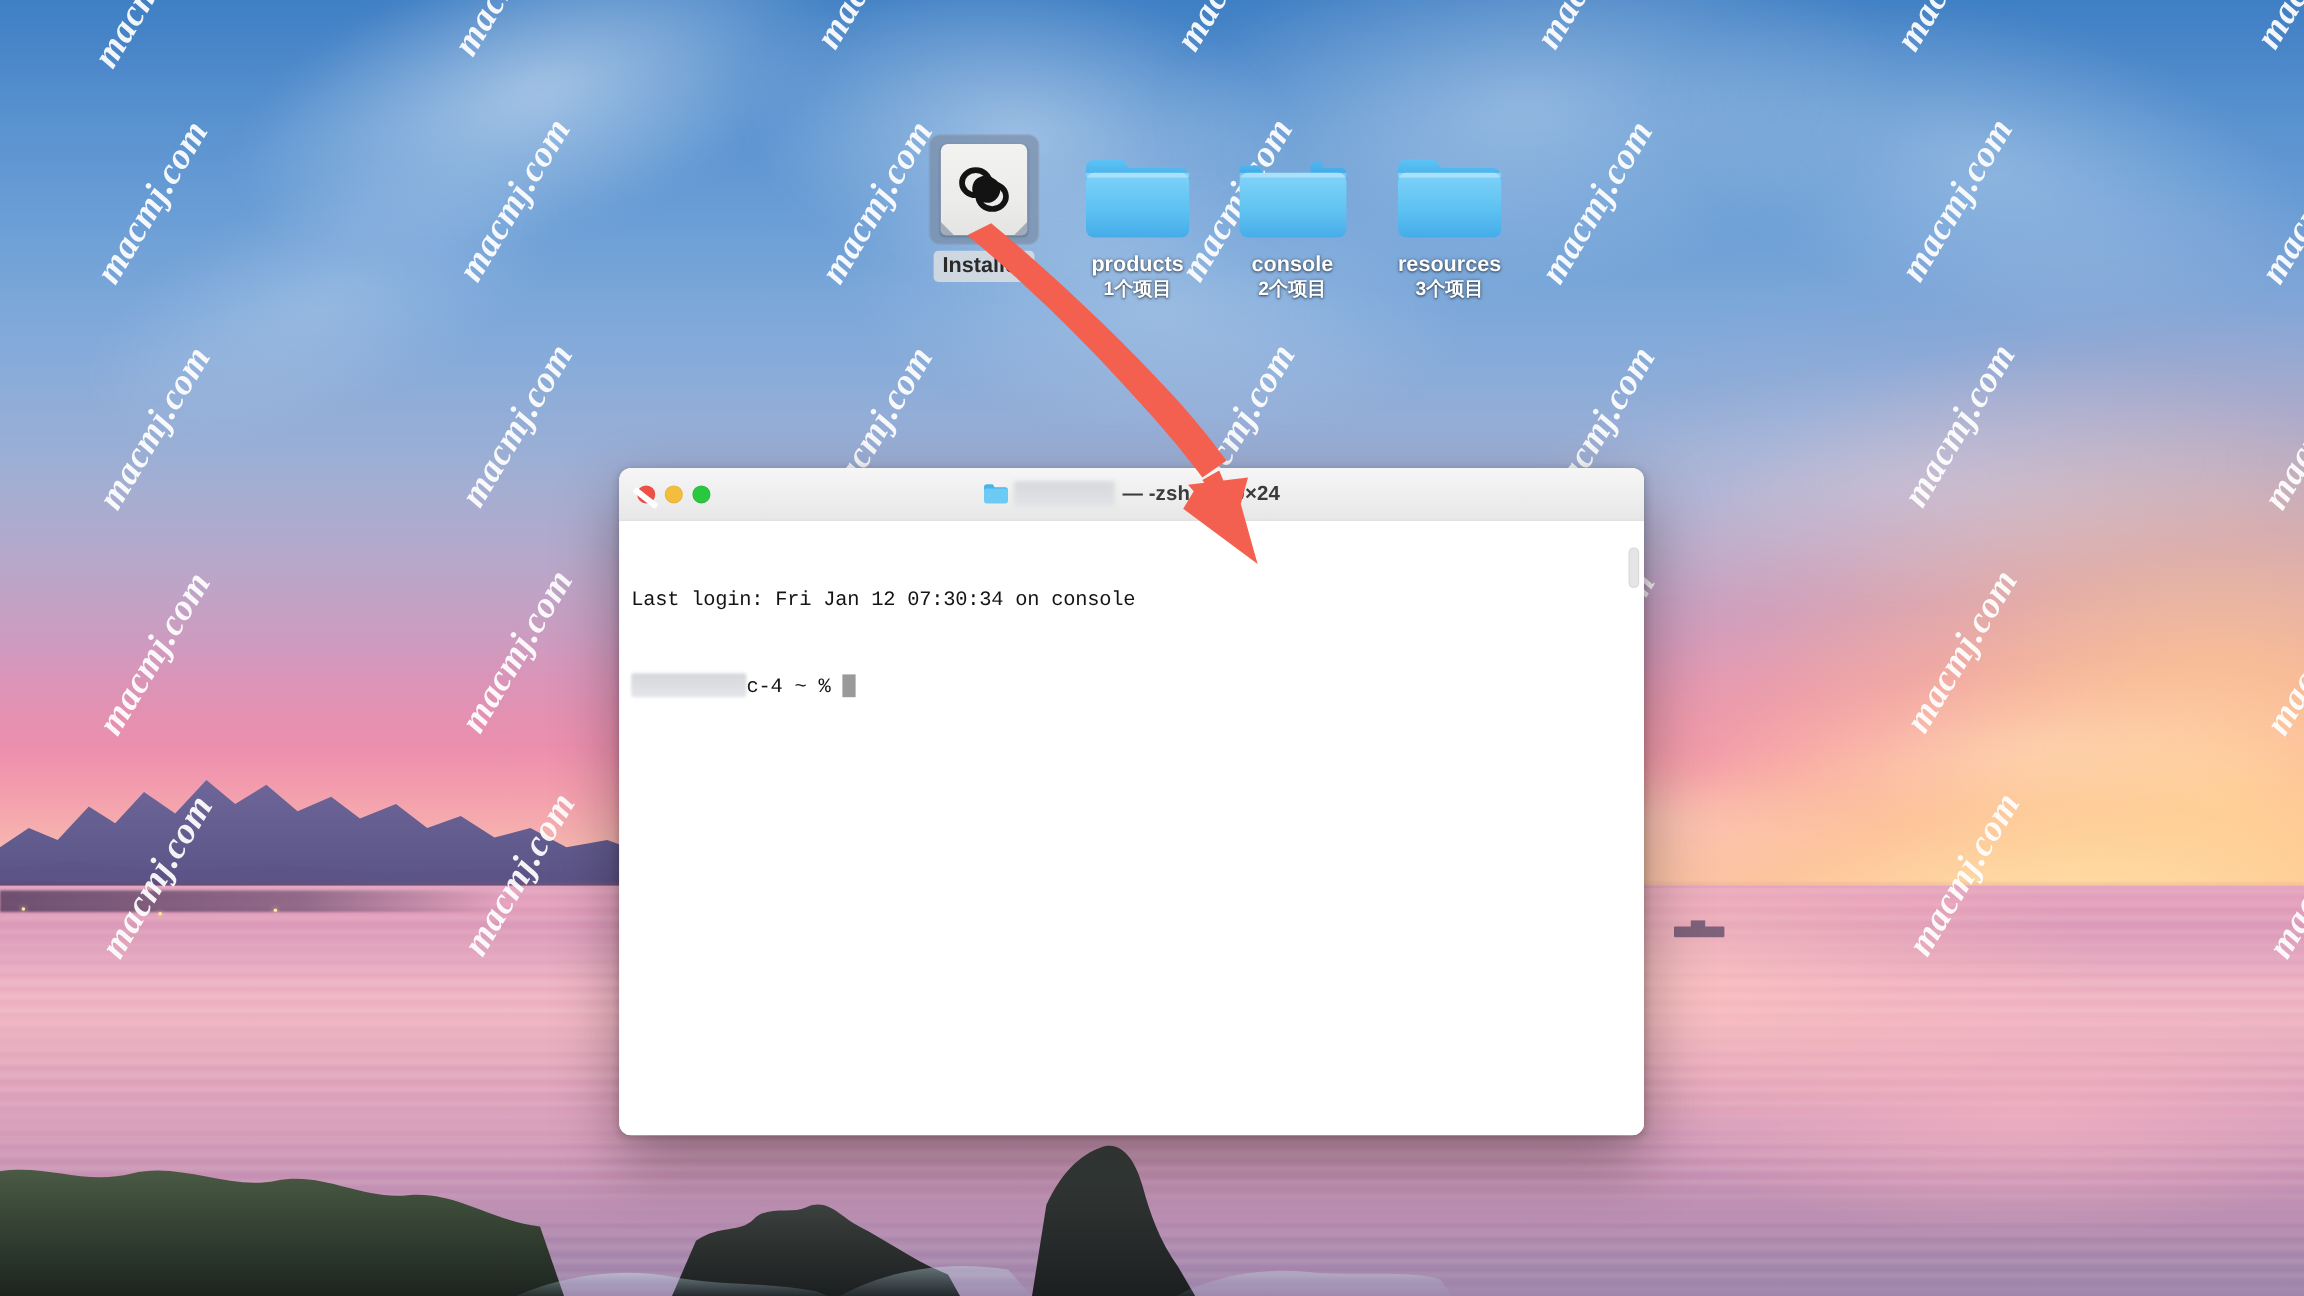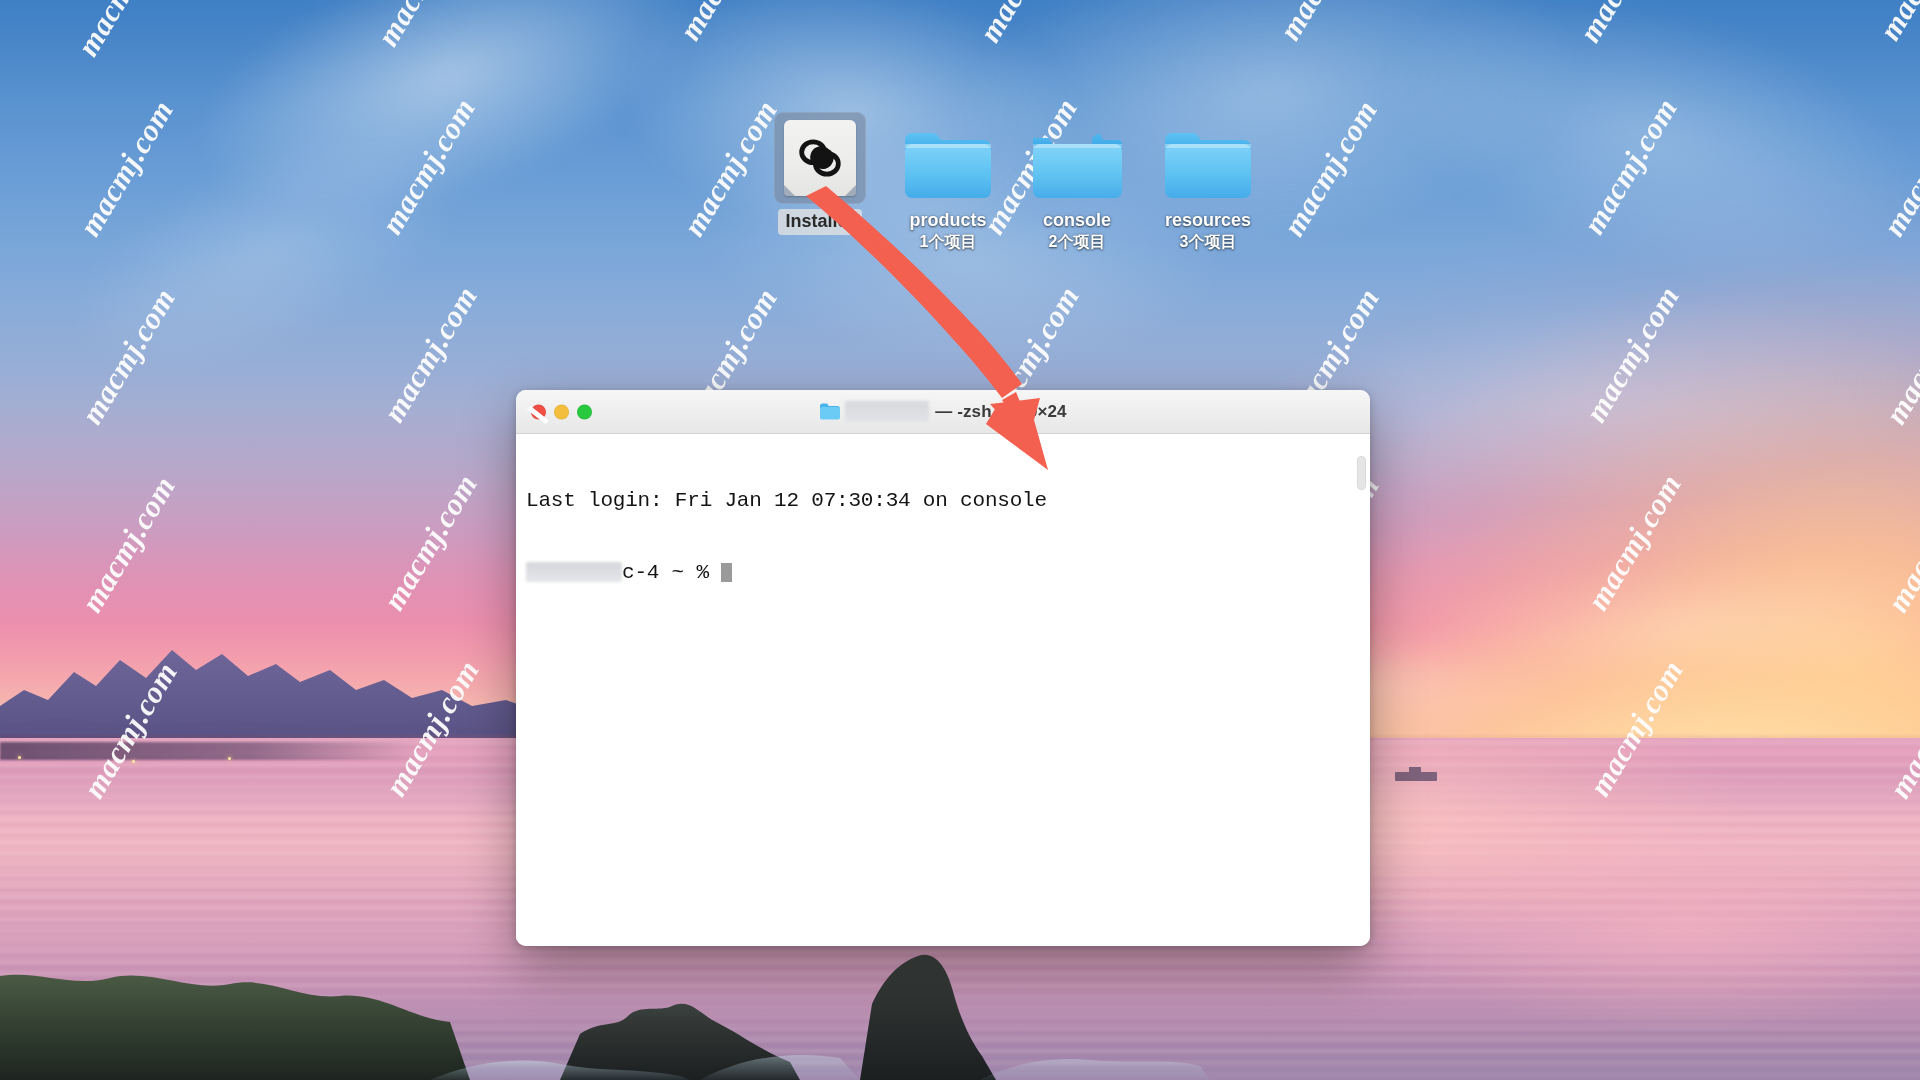--- a/index.html
+++ b/index.html
@@ -268,21 +268,21 @@
     border-radius:2px;
     filter:blur(1.6px);
     margin-right:6px;
   }
   .term-body {
     position:relative;
     height:512px;
     background:#ffffff;
     padding:7px 10px 0 10px;
     font-family:"Liberation Mono", "DejaVu Sans Mono", monospace;
-    font-size:21px;
+    font-size:17px;
     line-height:24px;
     color:#141414;
     letter-spacing:-0.2px;
     white-space:pre;
   }
   .redact-inline {
     display:inline-block;
     width:96px; height:20px;
     vertical-align:-4px;
     background:linear-gradient(to bottom, rgba(200,203,208,.78), rgba(226,228,232,.95));

